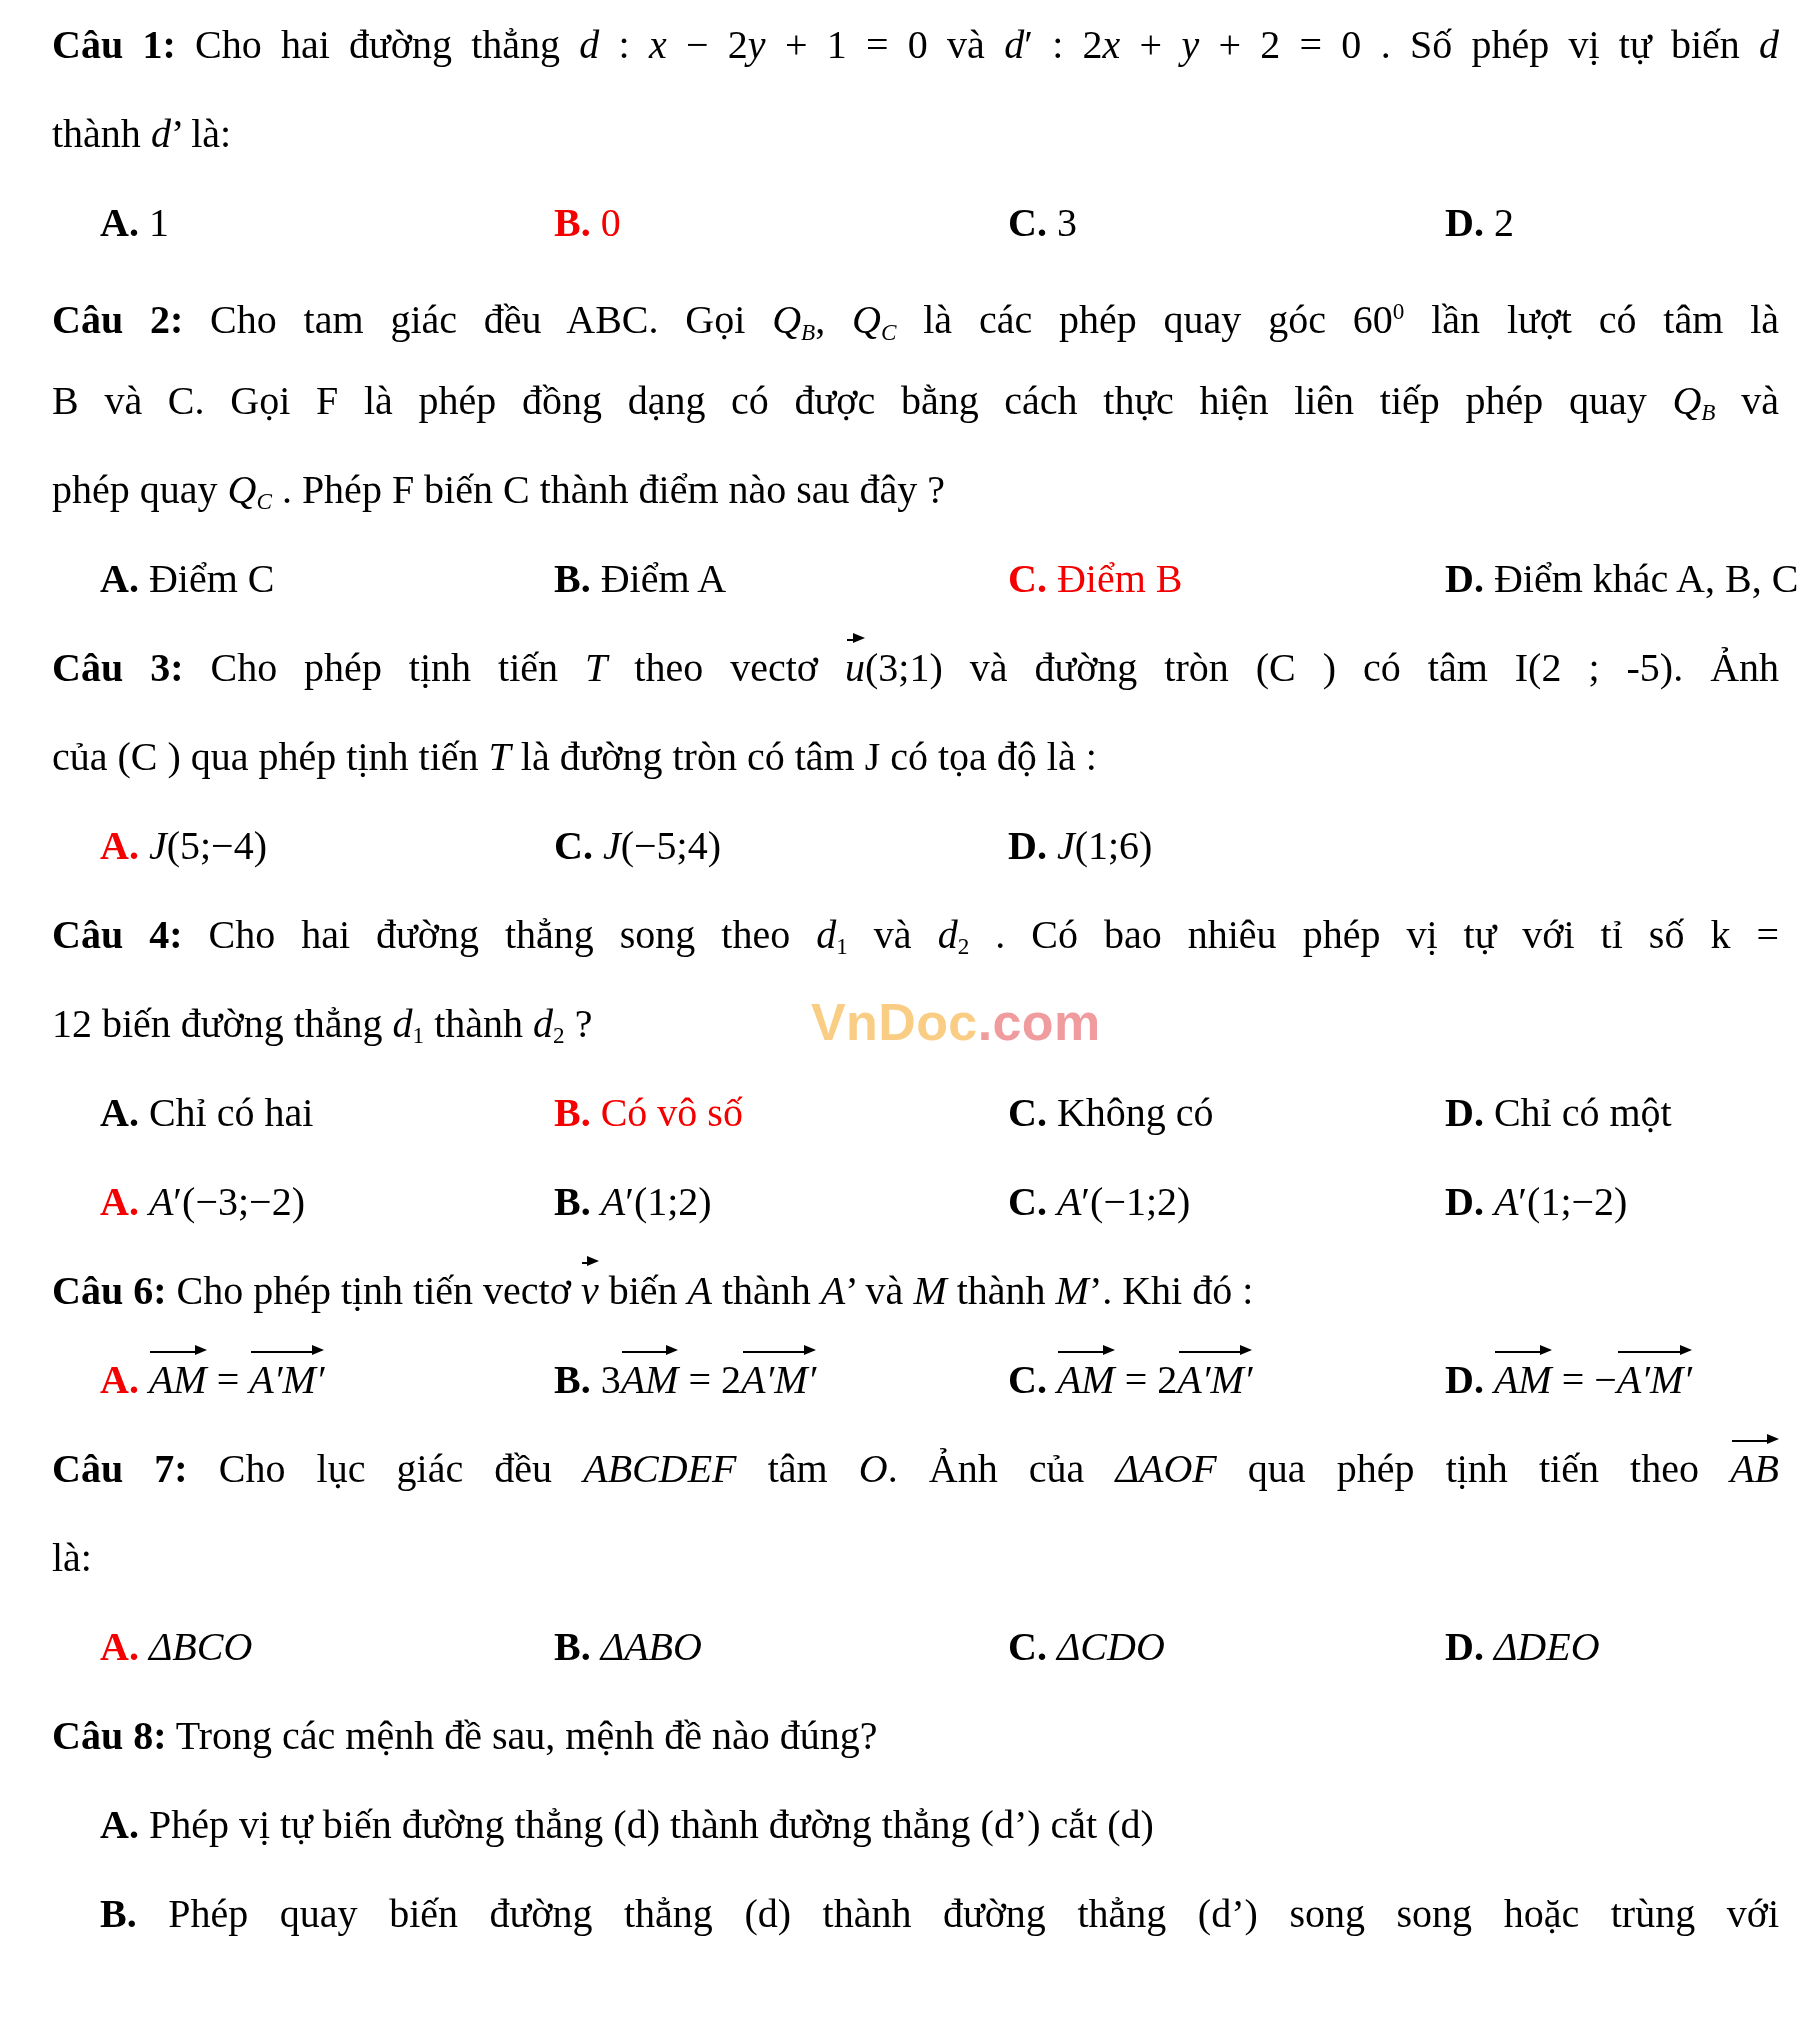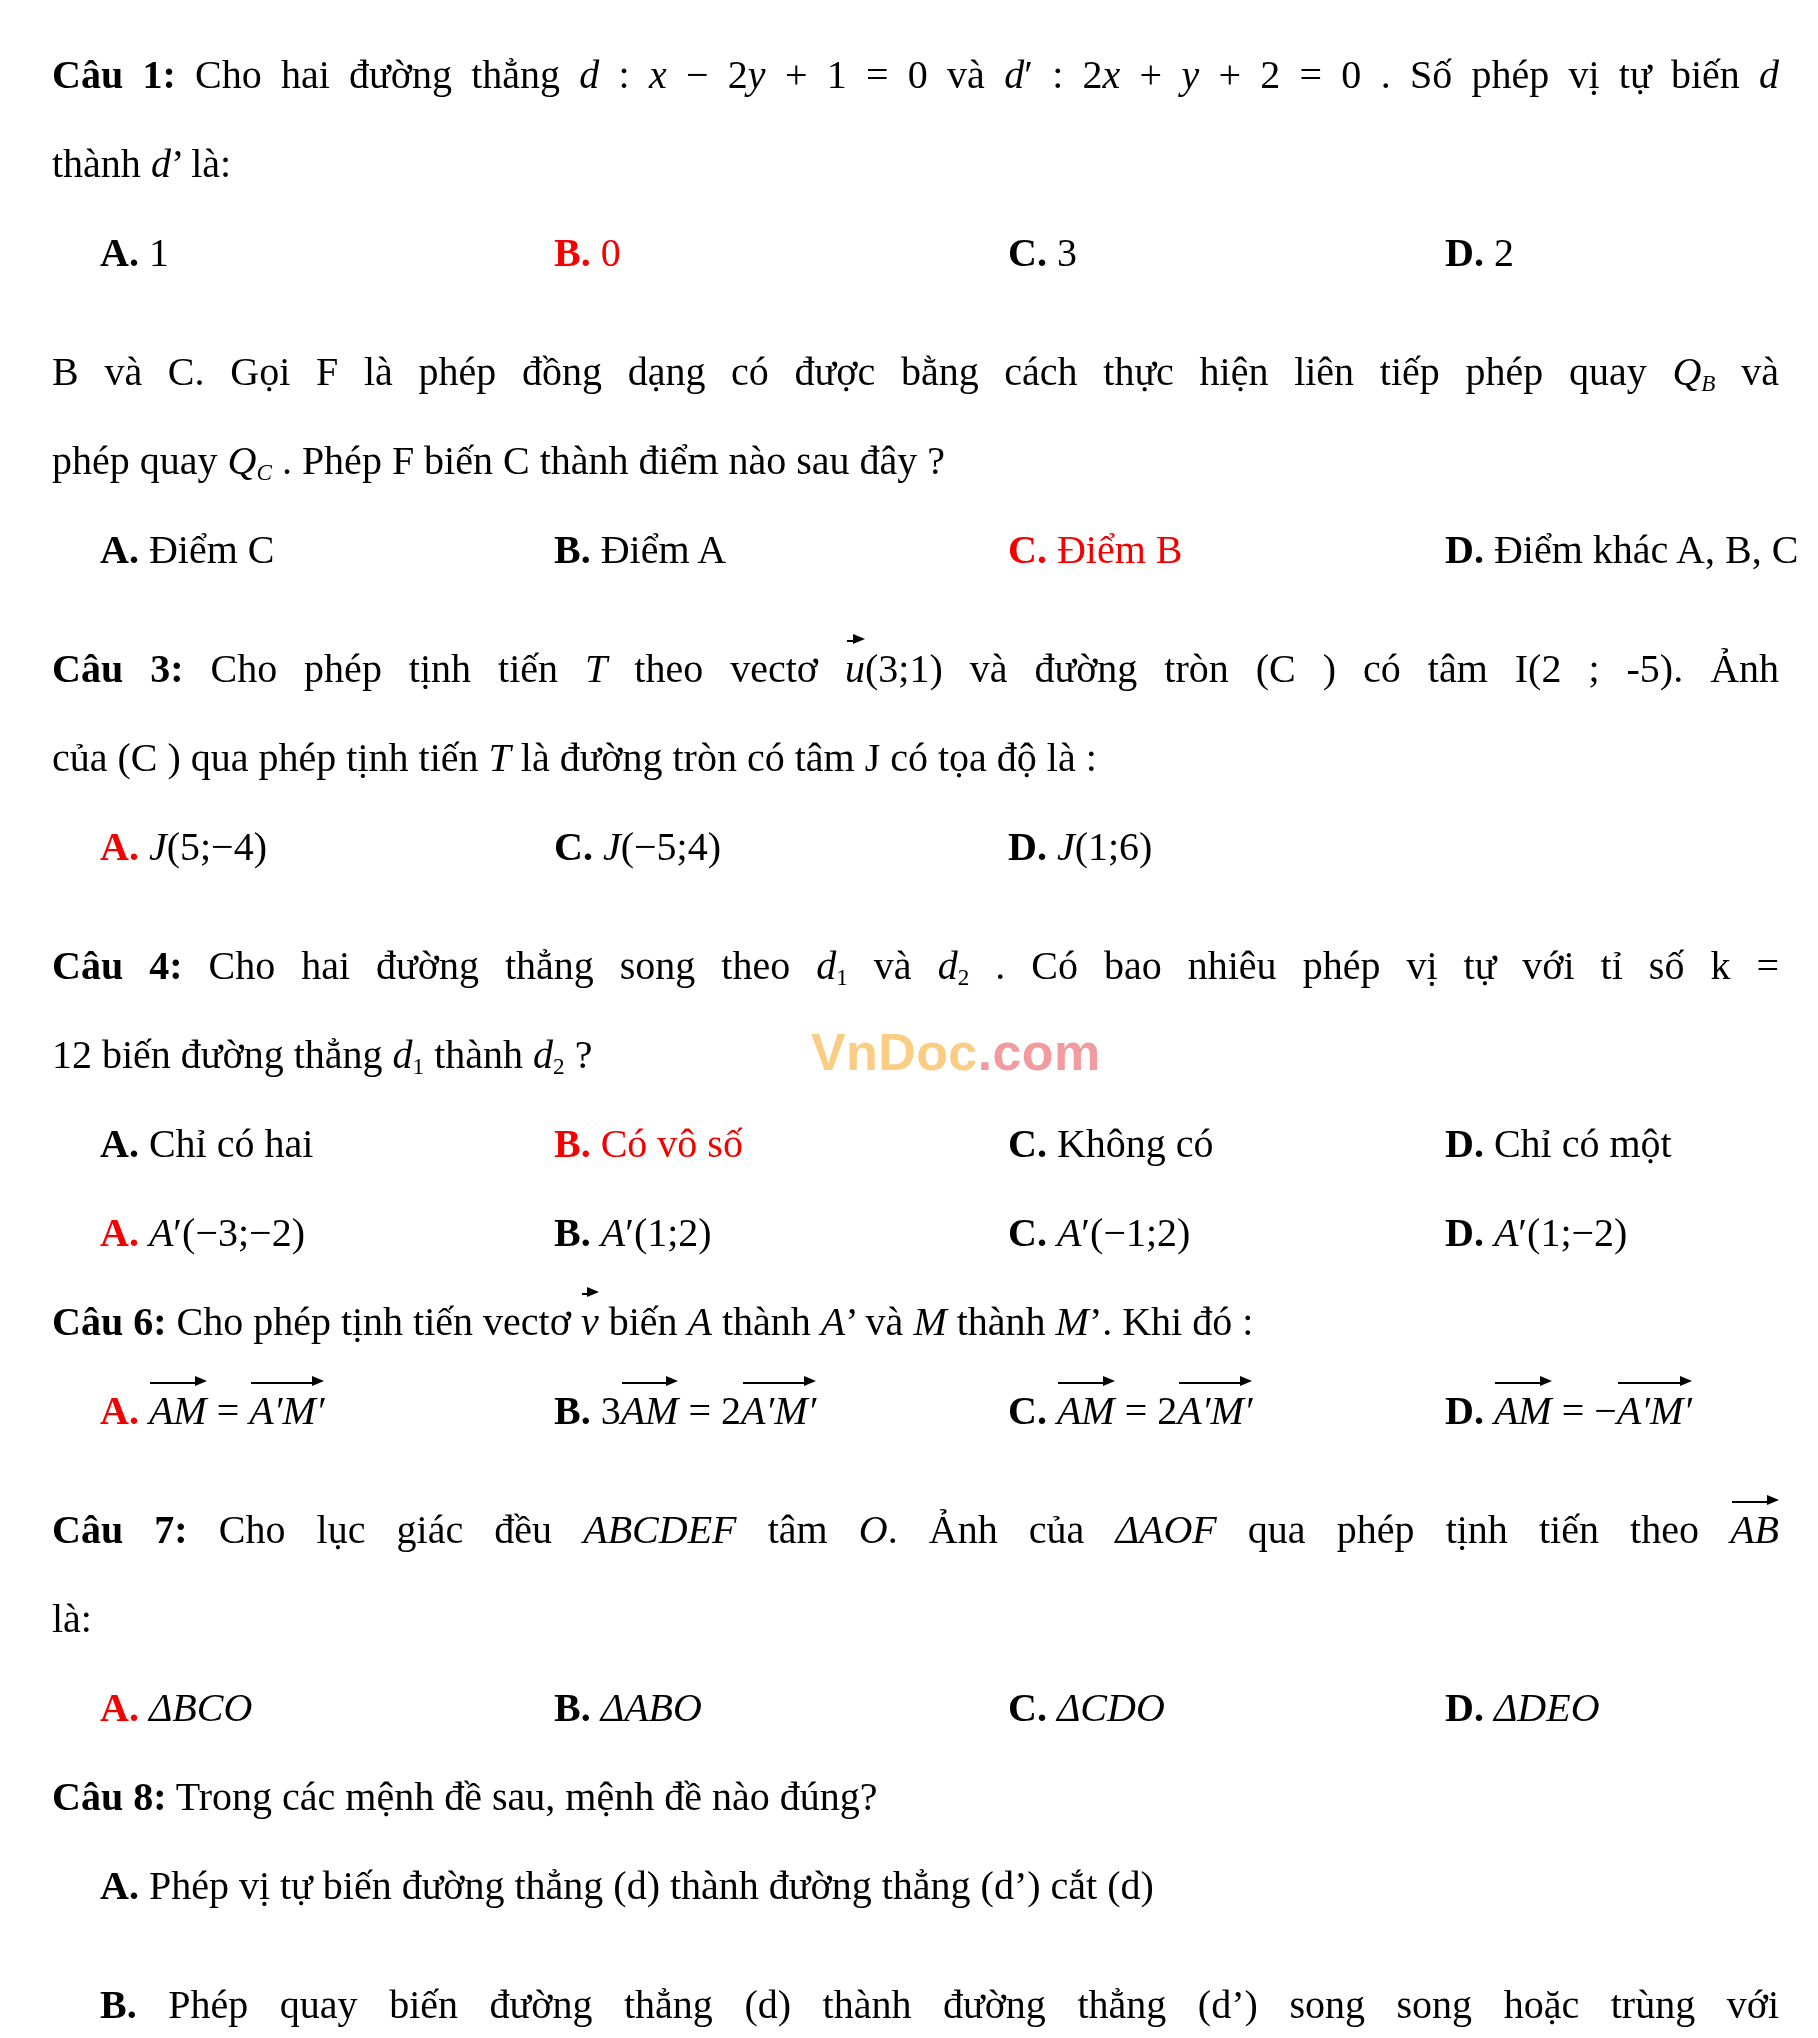--- a/index.html
+++ b/index.html
@@ -2,21 +2,21 @@
 <html style="font-size:14px"><head>
 <meta charset="utf-8">
 <style>
   html,body{margin:0;padding:0;}
   body{
     width:1818px;height:2039px;overflow:hidden;background:#ffffff;color:#000;
     font-family:"Liberation Serif","DejaVu Serif",serif;font-size:40px;
   }
   .page{position:relative;width:1818px;height:2039px;box-sizing:border-box;padding:0 39px 0 52px;}
   .line{height:89px;line-height:89px;white-space:nowrap;}
-  .line.justify{white-space:normal;text-align:justify;text-align-last:justify;margin-top:30px;}
+  .line.justify{white-space:normal;text-align:justify;text-align-last:justify;}
   .line.indent{padding-left:48px;}
   .options-row{display:grid;grid-template-columns:454px 454px 437px 1fr;padding-left:48px;}
   .option-cell{white-space:nowrap;overflow:visible;}
   .seg{white-space:pre-wrap;}
   .line:not(.justify) .seg{white-space:pre;}
   .b{font-weight:bold;}
   .i{font-style:italic;}
   .r{color:#f50000;}
   .sub{font-size:0.58em;vertical-align:-0.28em;}
   .sup{font-size:0.58em;vertical-align:0.62em;}
@@ -39,20 +39,21 @@
         <div class="line justify"><span class="seg b">Câu 1:</span><span class="seg"> Cho hai đường thẳng </span><span class="seg i">d</span><span class="seg"> : </span><span class="seg i">x</span><span class="seg"> − 2</span><span class="seg i">y</span><span class="seg"> + 1 = 0 và </span><span class="seg i">d</span><span class="seg">′ : 2</span><span class="seg i">x</span><span class="seg"> + </span><span class="seg i">y</span><span class="seg"> + 2 = 0 . Số phép vị tự biến </span><span class="seg i">d</span></div>
         <div class="line"><span class="seg">thành </span><span class="seg i">d</span><span class="seg">’ là:</span></div>
         <div class="line options-row">
           <div class="option-cell"><span class="seg b">A.</span><span class="seg"> 1</span></div>
           <div class="option-cell"><span class="seg r b">B.</span><span class="seg r"> 0</span></div>
           <div class="option-cell"><span class="seg b">C.</span><span class="seg"> 3</span></div>
           <div class="option-cell"><span class="seg b">D.</span><span class="seg"> 2</span></div>
         </div>
       </div>
       <div>
+        <div class="line justify"><span class="seg b">Câu 2:</span><span class="seg"> Cho tam giác đều ABC. Gọi </span><span class="seg i">Q</span><span class="seg sub i">B</span><span class="seg">, </span><span class="seg i">Q</span><span class="seg sub i">C</span><span class="seg"> là các phép quay góc 60</span><span class="seg sup">0</span><span class="seg"> lần lượt có tâm là</span></div>
         <div class="line justify"><span class="seg">B và C. Gọi F là phép đồng dạng có được bằng cách thực hiện liên tiếp phép quay </span><span class="seg i">Q</span><span class="seg sub i">B</span><span class="seg"> và</span></div>
         <div class="line"><span class="seg">phép quay </span><span class="seg i">Q</span><span class="seg sub i">C</span><span class="seg"> . Phép F biến C thành điểm nào sau đây ?</span></div>
         <div class="line options-row">
           <div class="option-cell"><span class="seg b">A.</span><span class="seg"> Điểm C</span></div>
           <div class="option-cell"><span class="seg b">B.</span><span class="seg"> Điểm A</span></div>
           <div class="option-cell"><span class="seg r b">C.</span><span class="seg r"> Điểm B</span></div>
           <div class="option-cell"><span class="seg b">D.</span><span class="seg"> Điểm khác A, B, C</span></div>
         </div>
       </div>
       <div>

